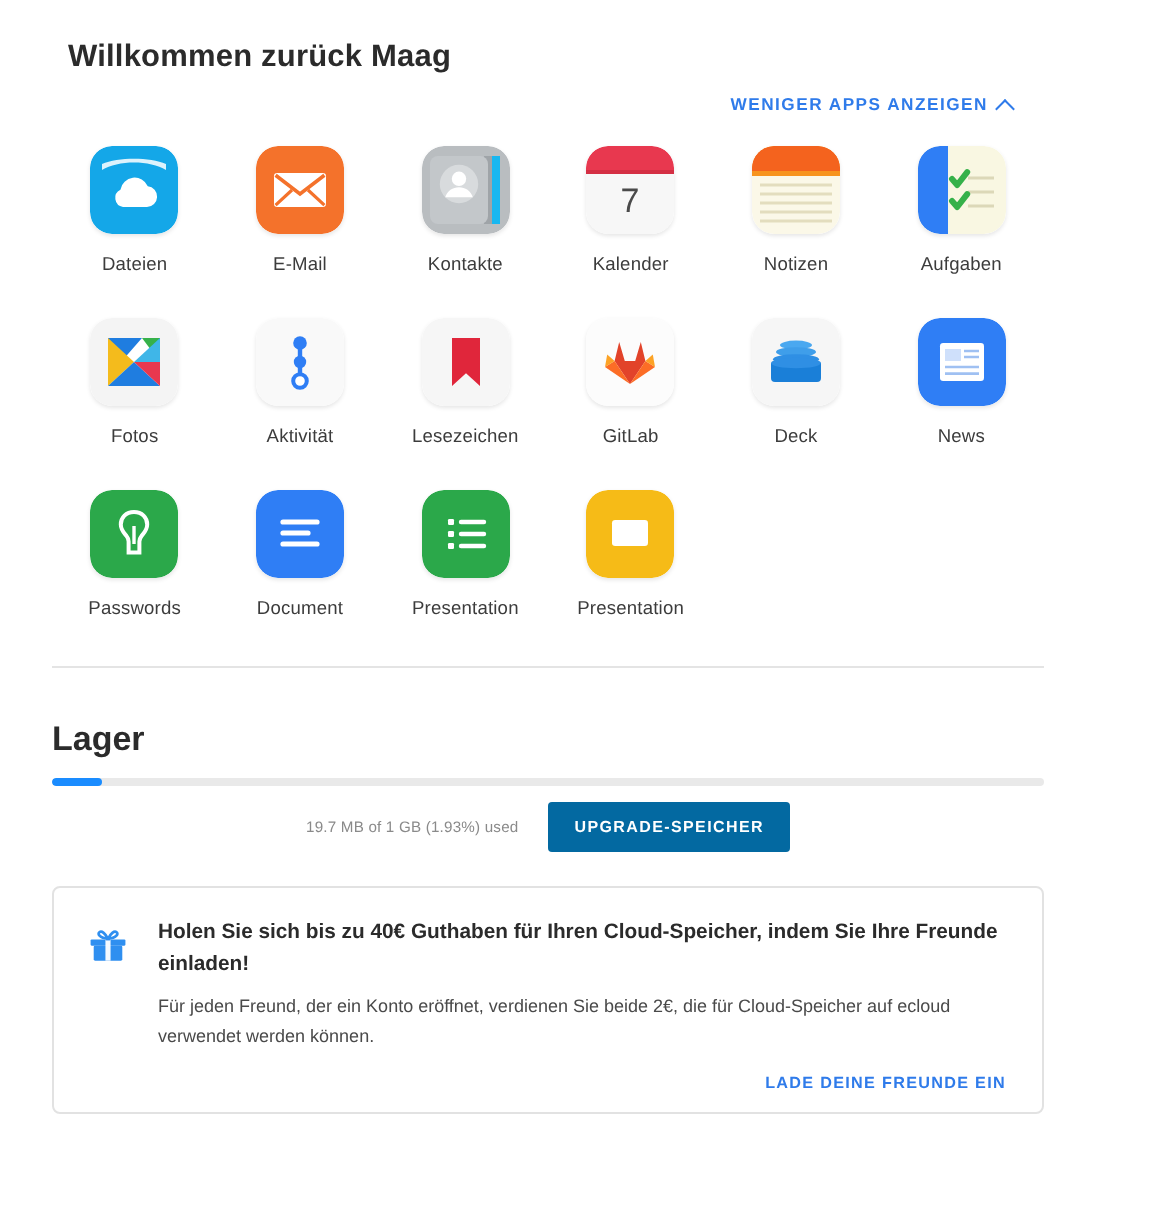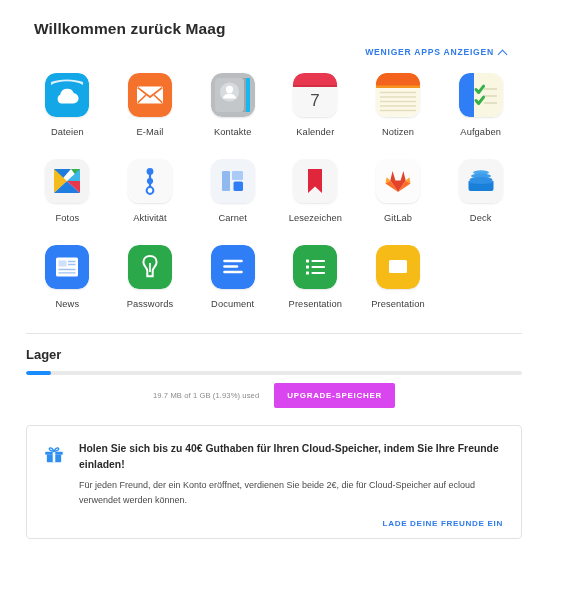--- a/index.html
+++ b/index.html
@@ -51,36 +51,36 @@
     box-shadow: 0 1px 2px rgba(0,0,0,0.10);
   }
   .app-label {
     margin-top: 10px; font-size: 9.3px; color: #3c3c3c;
     text-align: center; letter-spacing: 0.1px; white-space: nowrap;
   }
 
   
   .divider { height: 1px; background: #e4e4e4; margin: 22px 26px 0 26px; }
   .storage { padding: 13px 26px 0 26px; }
-  .storage-title { font-size: 13px; font-weight: bold; color: #2b2b2b; }
+  .storage-title { font-size: 17px; font-weight: bold; color: #2b2b2b; margin-top: 13px; }
   .progress-track {
     margin-top: 9px; height: 4px; background: #e9e9e9; border-radius: 2px;
     width: 100%; position: relative; overflow: hidden;
   }
   .progress-fill {
     position: absolute; left: 0; top: 0; height: 100%;
     background: #1a8cff; border-radius: 2px;
   }
   .storage-row {
     display: flex; align-items: center; justify-content: center;
     margin-top: 8px;
   }
   .storage-meta { font-size: 7.6px; color: #8a8a8a; letter-spacing: 0.1px; }
   .upgrade-btn {
-    background: #d946ef; color: #ffffff; border: none; border-radius: 2px;
+    background: #0369a1; color: #ffffff; border: none; border-radius: 2px;
     font-family: "Liberation Sans", sans-serif;
     font-size: 8px; font-weight: bold; letter-spacing: 0.7px;
     padding: 8px 13px; cursor: pointer; text-transform: uppercase; margin-left: 15px;
   }
 
   
   .promo {
     margin: 17px 26px 0 26px;
     border: 1px solid #e2e2e2; border-radius: 4px;
     padding: 15px 18px 10px 16px;
@@ -219,31 +219,20 @@
         <circle cx="22" cy="12.5" r="3.4" fill="#2f7ef5"></circle>
         <circle cx="22" cy="22" r="3.1" fill="#2f7ef5"></circle>
         <circle cx="22" cy="31.5" r="3.4" fill="#ffffff" stroke="#2f7ef5" stroke-width="2"></circle>
       </svg>
         </div>
         <div class="app-label">Aktivität</div>
       </div>
       <div class="app-tile">
         <div class="app-icon">
       <svg width="44" height="44" viewBox="0 0 44 44">
-        <rect width="44" height="44" rx="11" fill="#f1f4f8"></rect>
-        <rect x="11" y="12" width="8" height="20" rx="1.2" fill="#8fb9ef"></rect>
-        <rect x="21" y="12" width="11" height="9" rx="1.2" fill="#a9cbf5"></rect>
-        <rect x="22.5" y="22.5" width="9.5" height="9.5" rx="1.6" fill="#2f7ef5"></rect>
-      </svg>
-        </div>
-        <div class="app-label">Carnet</div>
-      </div>
-      <div class="app-tile">
-        <div class="app-icon">
-      <svg width="44" height="44" viewBox="0 0 44 44">
         <rect width="44" height="44" rx="11" fill="#f6f6f6"></rect>
         <path d="M15 10h14v24l-7-6.4L15 34z" fill="#e0263b"></path>
       </svg>
         </div>
         <div class="app-label">Lesezeichen</div>
       </div>
       <div class="app-tile">
         <div class="app-icon">
       <svg width="44" height="44" viewBox="0 0 44 44">
         <rect width="44" height="44" rx="11" fill="#fcfcfc"></rect>

